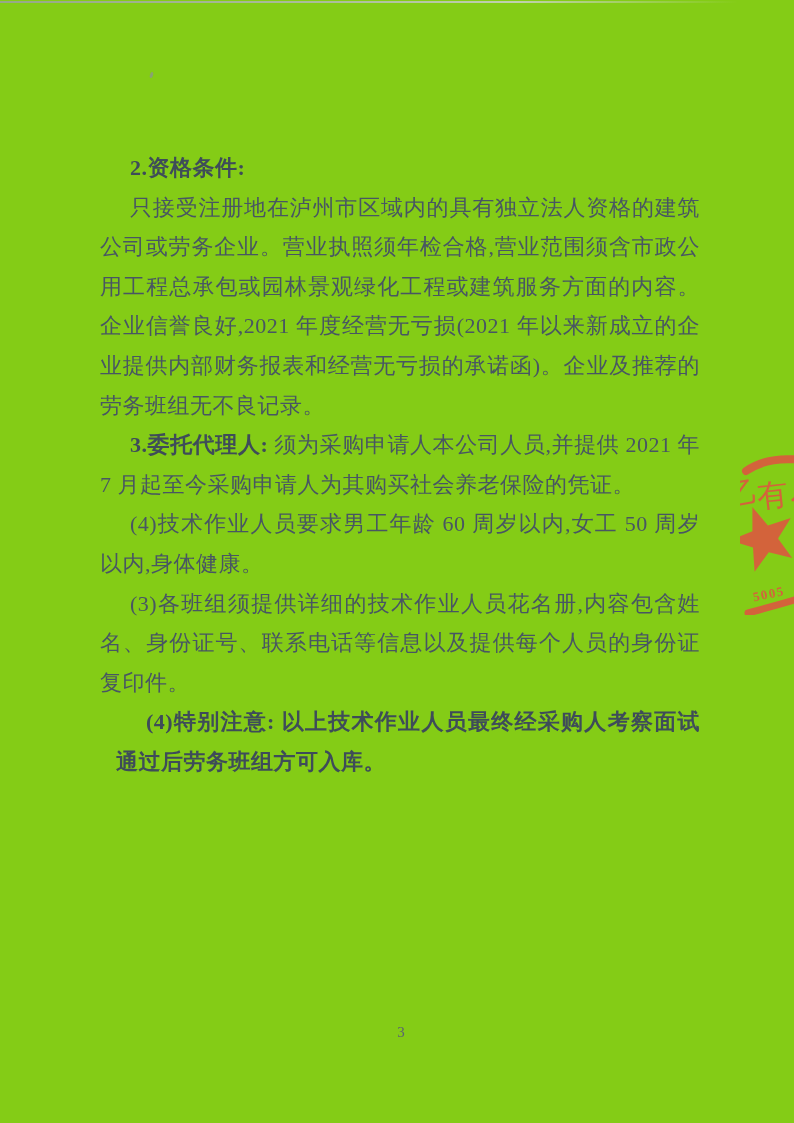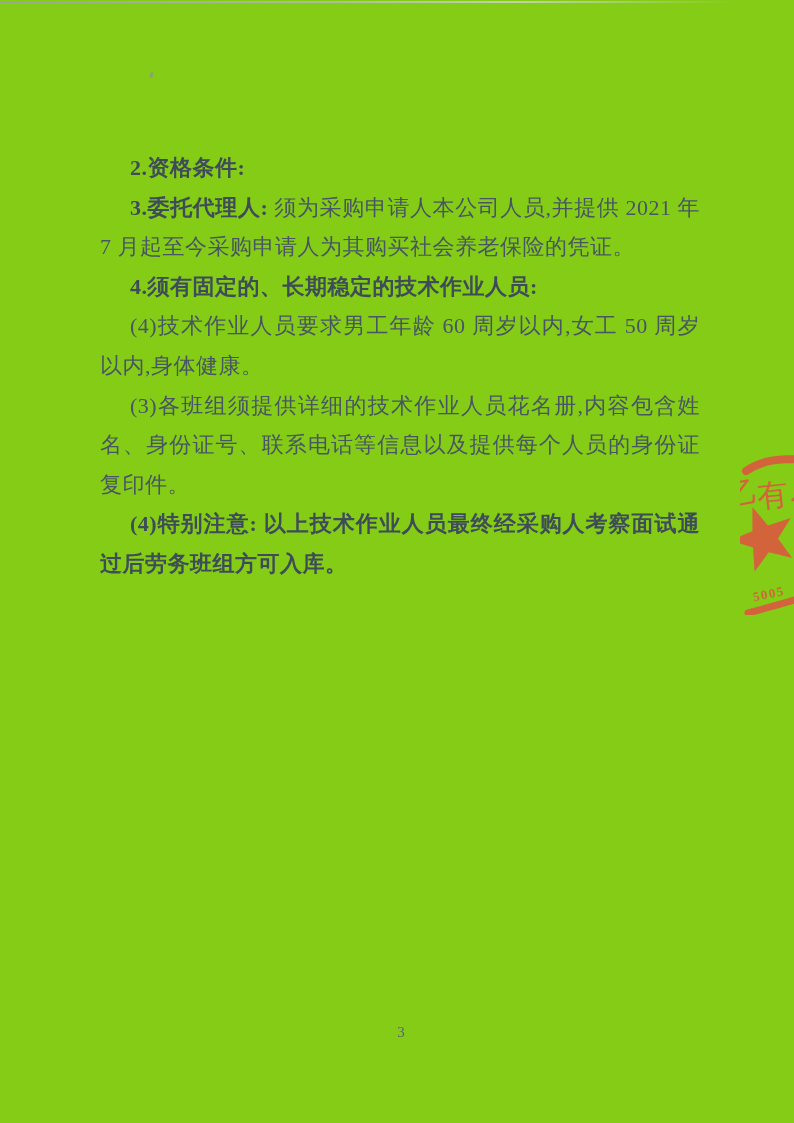--- a/index.html
+++ b/index.html
@@ -53,20 +53,21 @@
     text-indent: 30px;
   }
   .para strong,
   .para .lead {
     font-weight: bold;
     color: #3e4c59;
   }
   .para.all-bold {
     font-weight: bold;
     color: #3e4c59;
+    margin-left: 16px;
   }
   .footer {
     position: absolute;
     top: 1024px;
     left: 0;
     width: 100%;
     text-align: center;
     font-size: 15px;
     color: #5a6570;
     letter-spacing: 0;
@@ -88,24 +89,24 @@
 
 <div class="page">
 
   <div class="scan-edge"></div>
   <div class="speck"></div>
 
   <div class="content">
 
     <p class="para"><strong>2.资格条件:</strong></p>
 
+    <p class="para"><span>只接受注册地在泸州市区域内的具有独立法人资格的建筑公司或劳务企业。营业执照须年检合格,营业范围须含市政公用工程总承包或园林景观绿化工程或建筑服务方面的内容。企业信誉良好,2021 年度经营无亏损(2021 年以来新成立的企业提供内部财务报表和经营无亏损的承诺函)。企业及推荐的劳务班组无不良记录。</span></p>
 
     <p class="para"><strong>3.委托代理人:</strong><span> 须为采购申请人本公司人员,并提供 2021 年 7 月起至今采购申请人为其购买社会养老保险的凭证。</span></p>
 
-    <p class="para"><strong>4.须有固定的、长期稳定的技术作业人员:</strong></p>
 
     <p class="para"><span>(4)技术作业人员要求男工年龄 60 周岁以内,女工 50 周岁以内,身体健康。</span></p>
 
 
     <p class="para"><span>(3)各班组须提供详细的技术作业人员花名册,内容包含姓名、身份证号、联系电话等信息以及提供每个人员的身份证复印件。</span></p>
 
     <p class="para all-bold"><span class="lead">(4)特别注意:</span><span> 以上技术作业人员最终经采购人考察面试通过后劳务班组方可入库。</span></p>
 
 
   </div>

